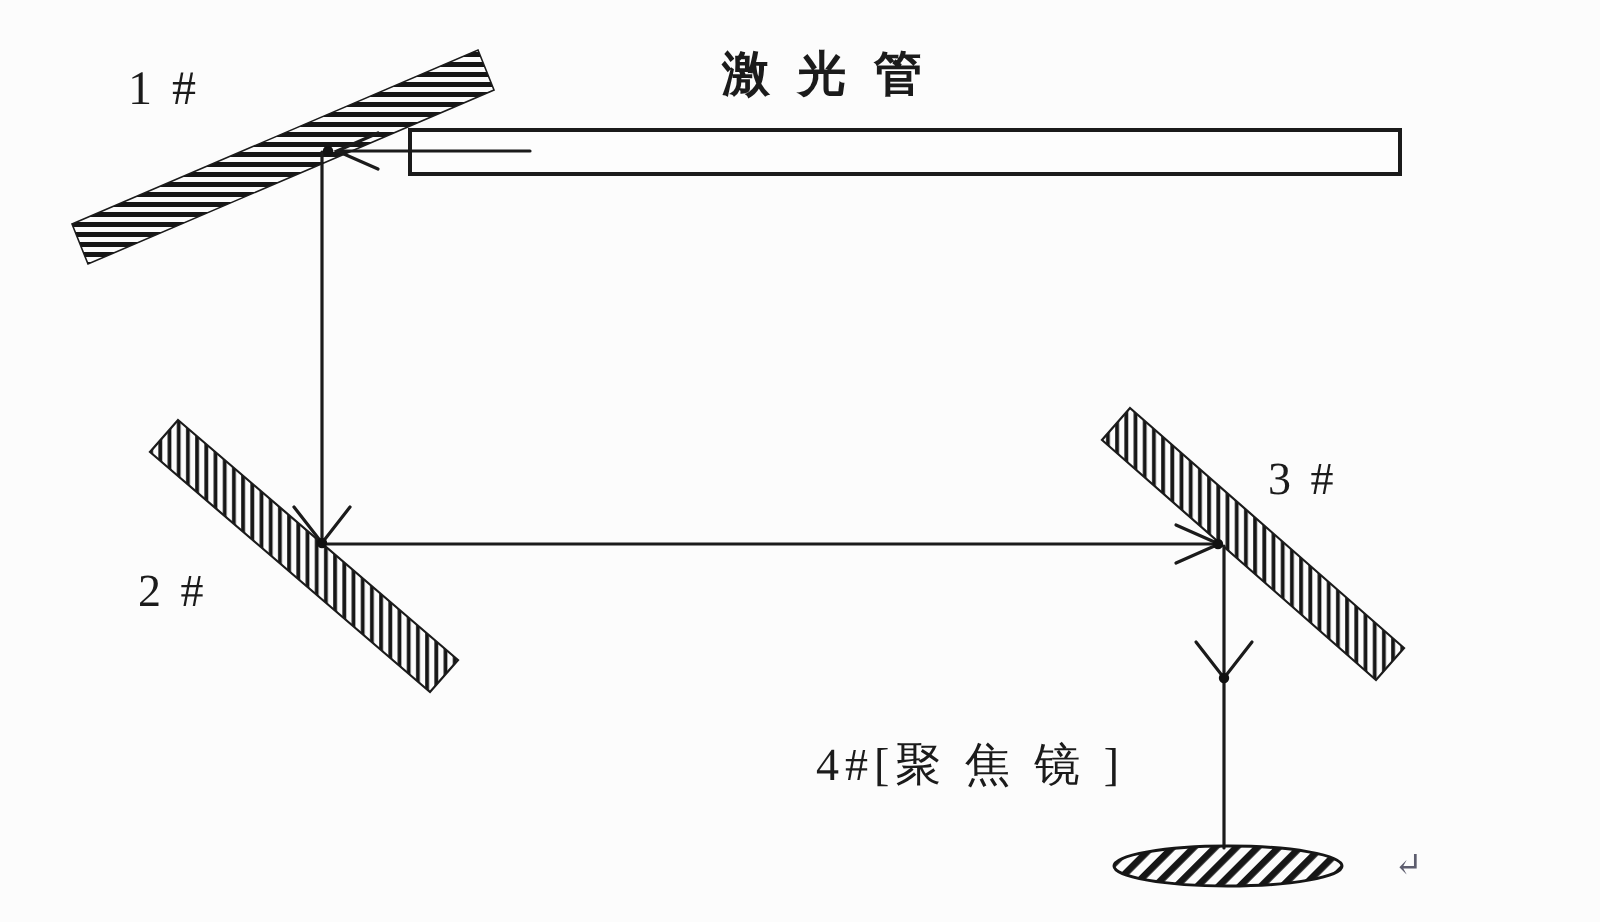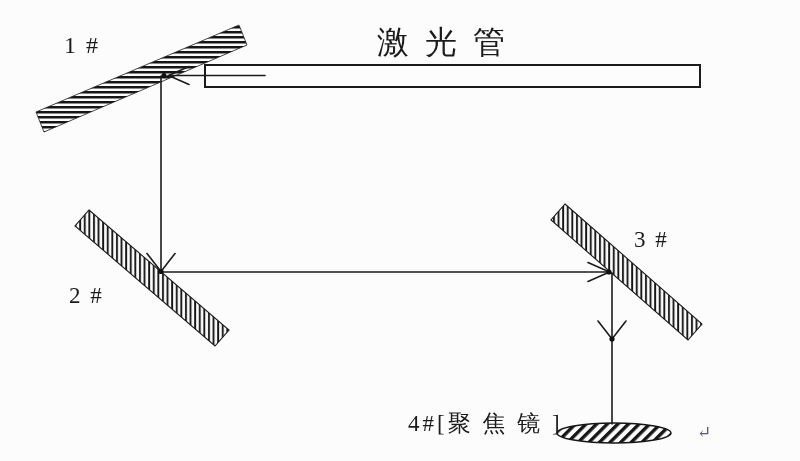--- a/index.html
+++ b/index.html
@@ -13,24 +13,24 @@
   }
   .stage svg { position: absolute; left: 0; top: 0; }
   .label {
     position: absolute;
     color: #1b1b1b;
     white-space: pre;
     line-height: 1;
     user-select: none;
   }
   #lbl-mirror1 { left: 64px;  top: 33px;  font-size: 24px; letter-spacing: 2px; }
-  #lbl-tube    { left: 361px; top: 26px;  font-size: 32px; letter-spacing: 4px; font-weight: 400; margin-left: 16px; }
+  #lbl-tube    { left: 361px; top: 26px;  font-size: 24px; letter-spacing: 4px; font-weight: 700; }
   #lbl-mirror2 { left: 69px;  top: 284px; font-size: 23px; letter-spacing: 2px; }
   #lbl-mirror3 { left: 634px; top: 228px; font-size: 23px; letter-spacing: 2px; }
-  #lbl-lens    { left: 408px; top: 371px; font-size: 23px; letter-spacing: 3px; margin-top: 41px; }
+  #lbl-lens    { left: 408px; top: 371px; font-size: 23px; letter-spacing: 3px; }
   #return-mark { left: 697px; top: 424px; font-size: 17px; color: #5d5d6e; letter-spacing: 0; }
 </style>
 </head>
 <body>
 
 <div class="stage">
 
   <svg width="800" height="461" viewBox="0 0 800 461">
     <defs>
 

